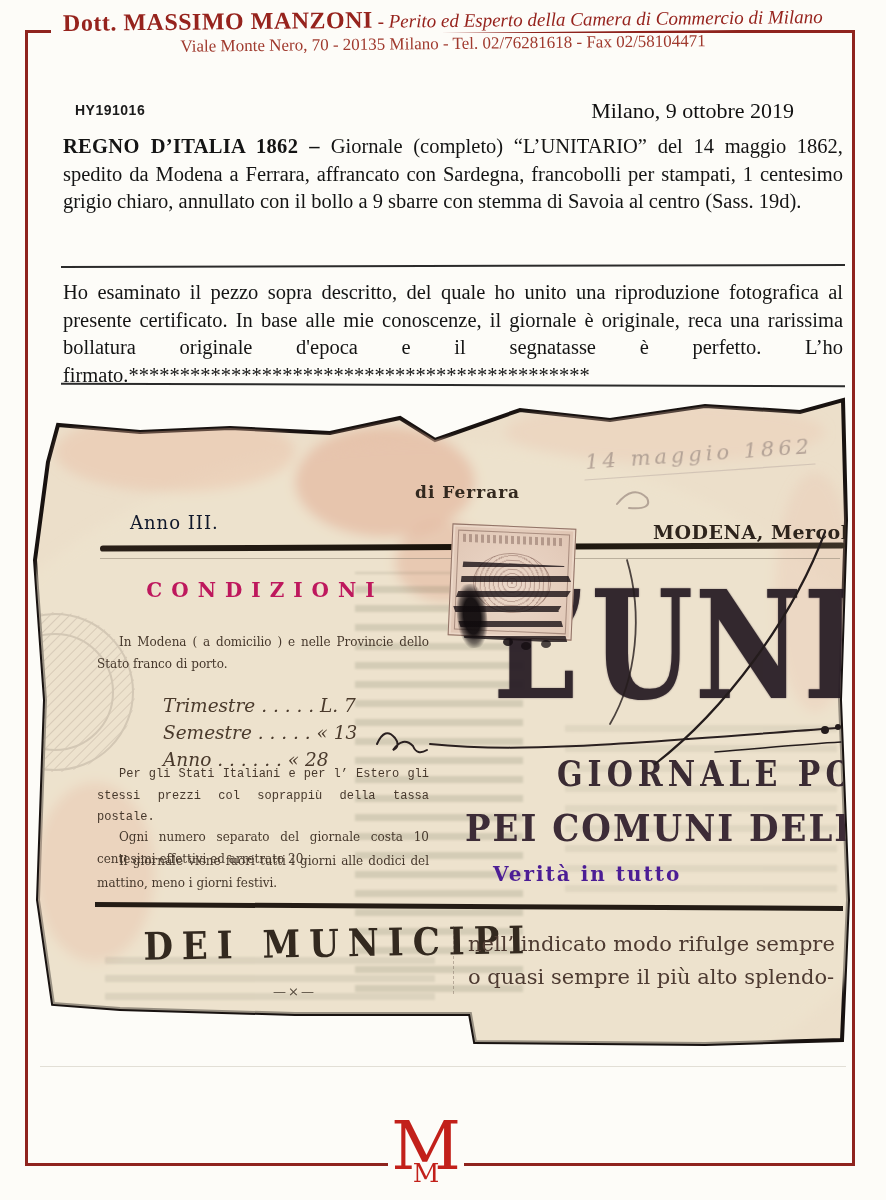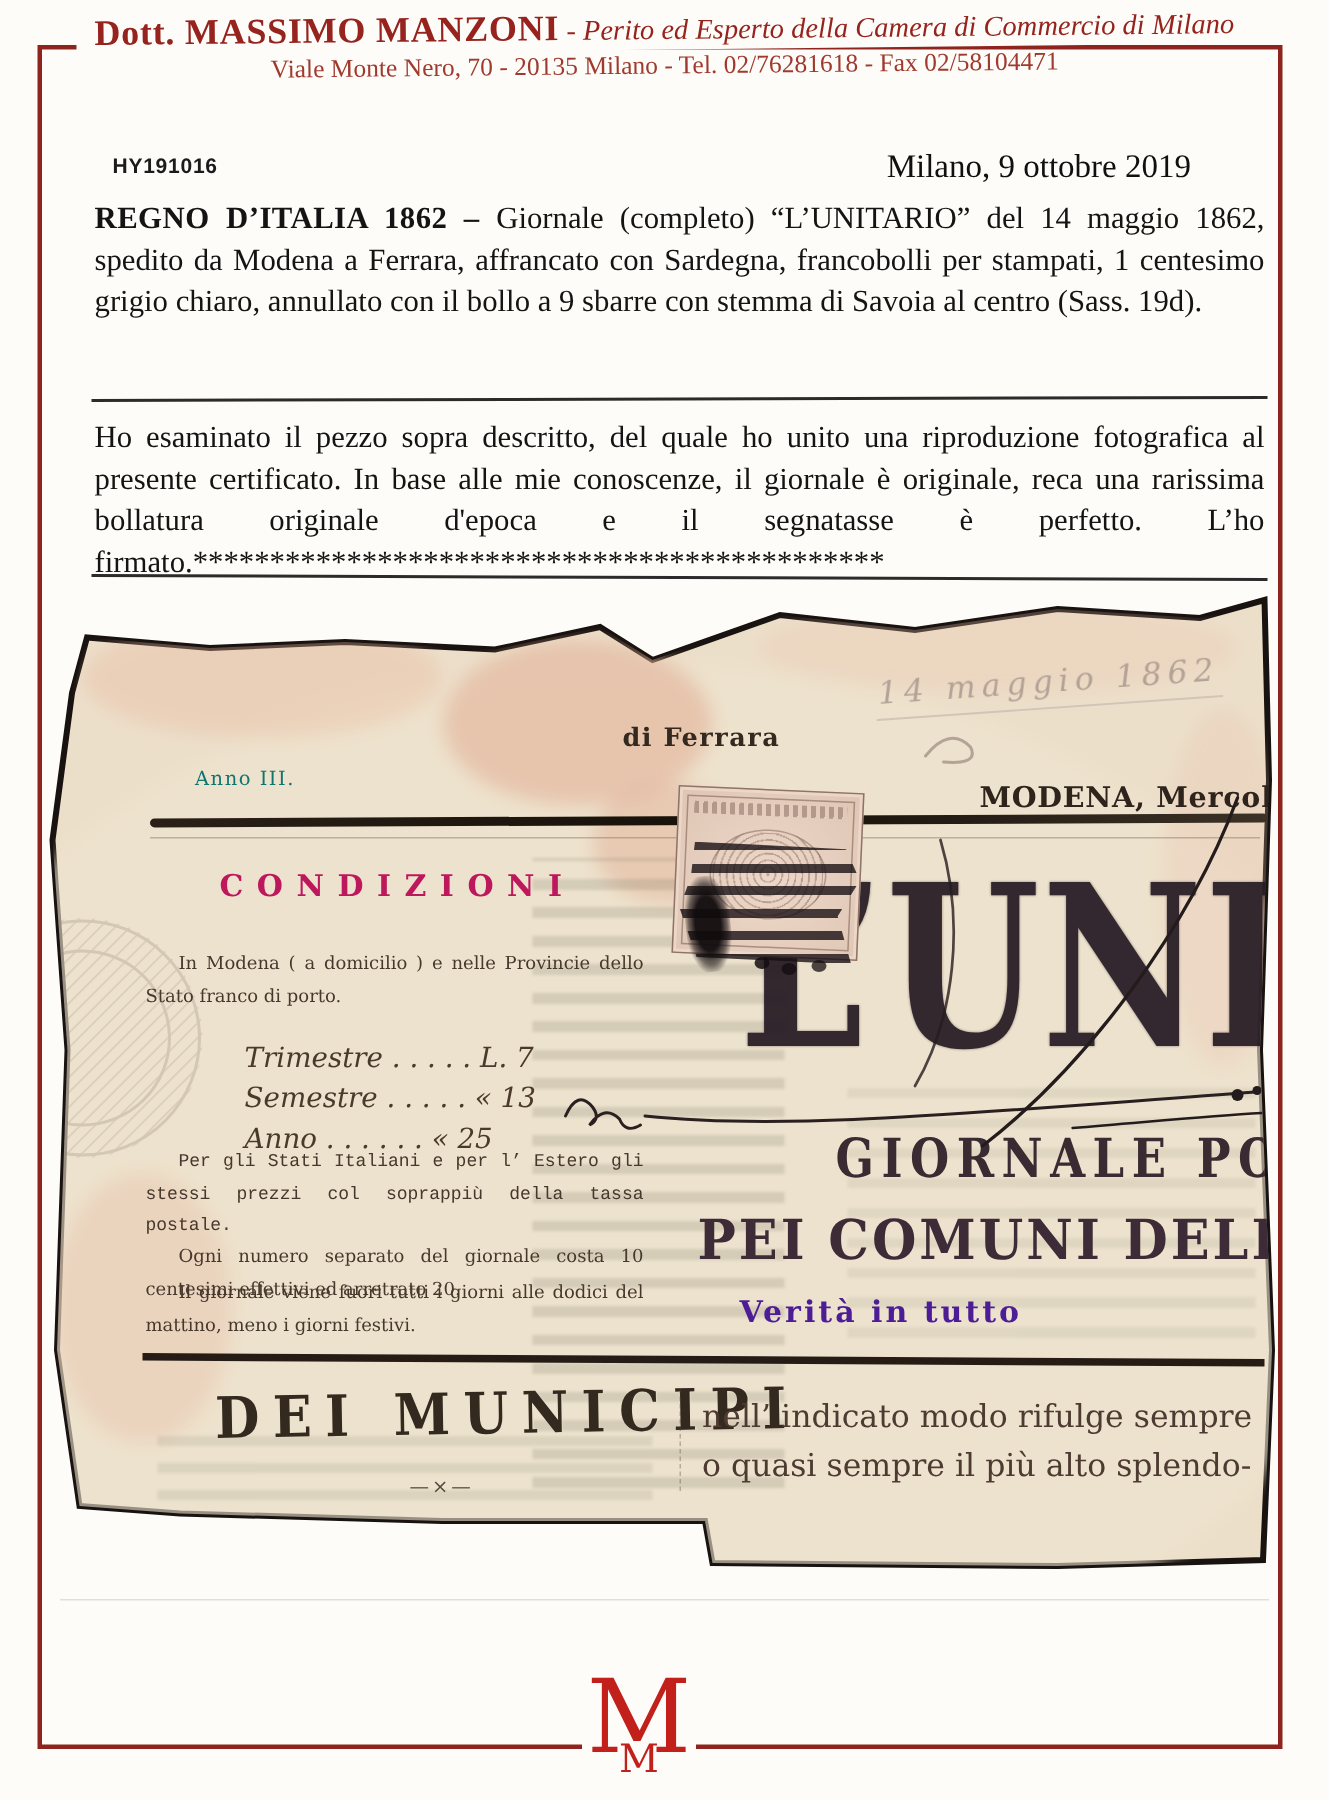--- a/index.html
+++ b/index.html
@@ -31,21 +31,21 @@
   .photo svg.edge{position:absolute;left:0;top:0;}
   .photo-content{position:absolute;left:0;top:0;width:826px;height:660px;
      clip-path:polygon(23px 70px,33px 33px,205px 36px,375px 26px,410px 48px,495px 18px,680px 14px,818px 8px,
                        821px 128px,815px 308px,823px 508px,817px 648px,680px 652px,450px 650px,445px 622px,
                        270px 622px,95px 617px,28px 612px,13px 508px,20px 308px,10px 168px);
      font-family:"DejaVu Serif", serif;}
   .np{position:absolute;white-space:nowrap;}
   .pencil-date{left:560px;top:50px;font-style:italic;font-size:21px;letter-spacing:4px;
                color:#b3a296;transform:rotate(-4deg);filter:blur(.3px);}
   .edition{left:390px;top:90px;font-weight:bold;font-size:17px;color:#33291f;letter-spacing:1px;}
-  .anno{left:105px;top:120px;font-size:13px;color:#0f766e;letter-spacing:1px;}
+  .anno{left:105px;top:120px;font-size:18px;color:#0f172a;letter-spacing:1px;}
   .modena{left:628px;top:129px;font-weight:bold;font-size:19px;color:#2e241c;letter-spacing:.5px;}
   .rule-top{left:75px;top:152px;width:745px;height:6px;border-radius:3px;
             background:linear-gradient(90deg,#2a2018,#161008 55%,#3c3226);transform:rotate(-0.25deg);}
   .rule-top2{left:75px;top:166px;width:740px;height:1px;background:#8a7e6e;opacity:.5;}
   .masthead{left:468px;top:178px;font-size:150px;line-height:150px;font-weight:bold;
             color:#251a23;letter-spacing:2px;transform:scaleX(.78);transform-origin:left top;
             opacity:.93;text-shadow:0 0 2px rgba(45,28,40,.55);}
   .cond-head{left:70px;top:186px;width:340px;text-align:center;font-size:20px;font-weight:600;
              letter-spacing:9px;color:#be185d;white-space:normal;}
   .smallpara{position:absolute;left:72px;width:332px;font-size:12px;line-height:21.5px;
@@ -172,21 +172,21 @@
       <div class="np rule-top"></div>
       <div class="np rule-top2"></div>
 
       <div class="np masthead">L’UNIT</div>
 
       <div class="np cond-head">CONDIZIONI</div>
       <div class="smallpara intro">In Modena ( a domicilio ) e nelle Provincie dello Stato franco di porto.</div>
       <div class="prices">
         <div>Trimestre . . . . .   L.   7</div>
         <div>Semestre  . . . . .   «   13</div>
-        <div>Anno  . . . . . .   «   25</div>
+        <div>Anno  . . . . . .   «   28</div>
       </div>
       <div class="smallpara p-estero">Per gli Stati Italiani e per l’ Estero gli stessi prezzi col soprappiù della tassa postale.</div>
       <div class="smallpara p-numero">Ogni numero separato del giornale costa 10 centesimi effettivi ed arretrato 20.</div>
       <div class="smallpara p-orario">Il giornale viene fuori tutti i giorni alle dodici del mattino, meno i giorni festivi.</div>
 
       <div class="np long-rule"></div>
       <div class="np municipi">DEI MUNICIPI</div>
       <div class="np mun-div">—×—</div>
 
       <div class="np giornale">GIORNALE POLITICO</div>

